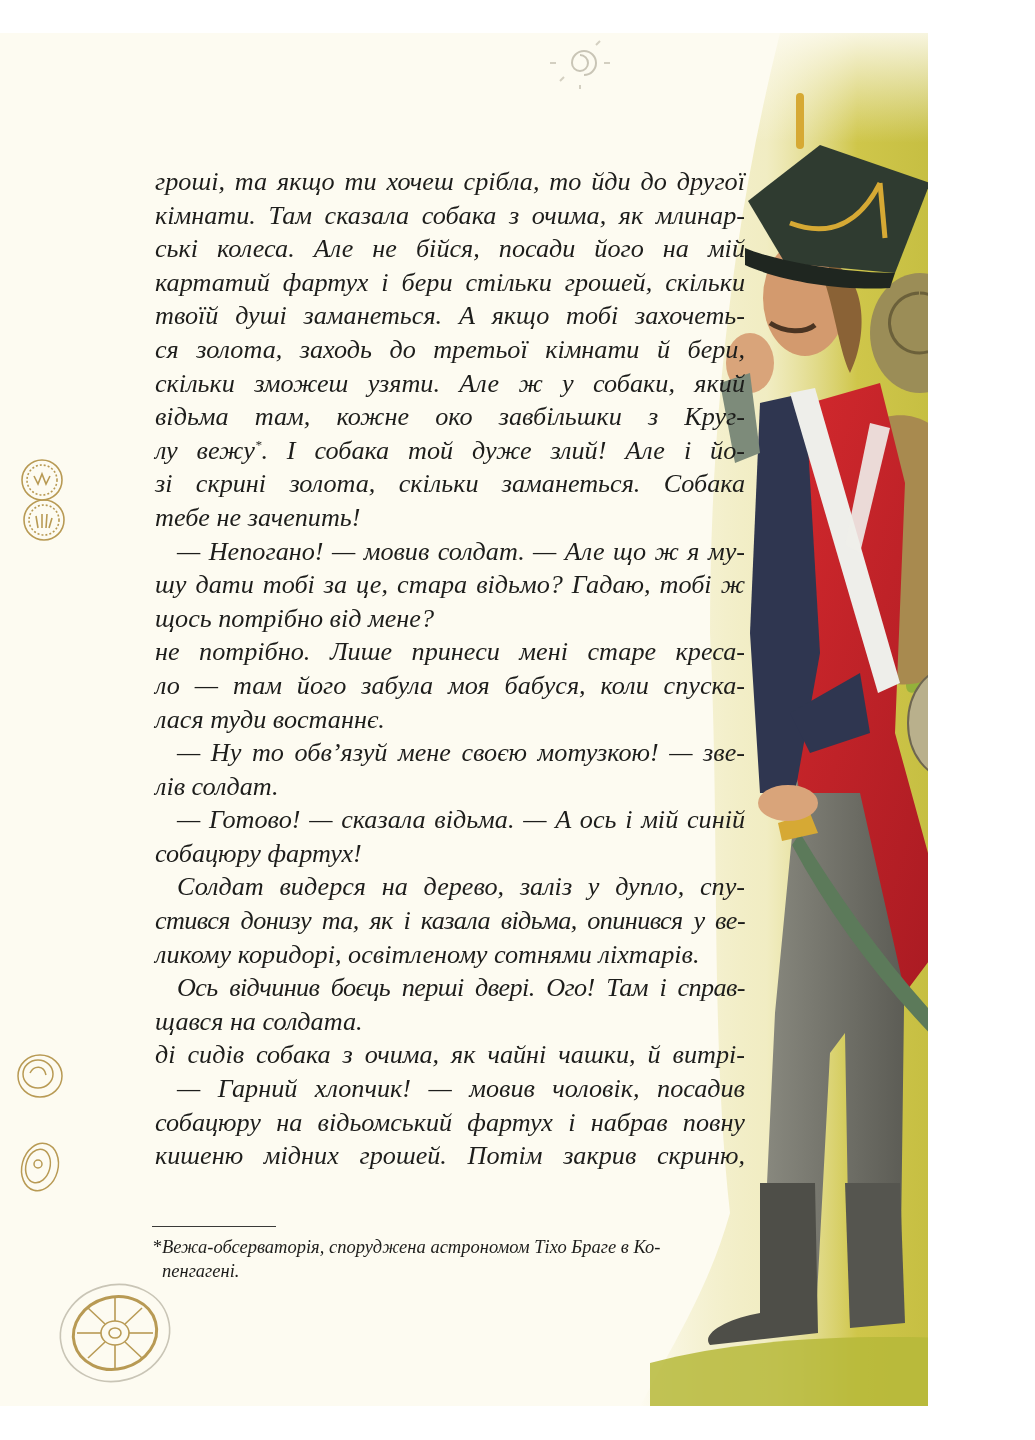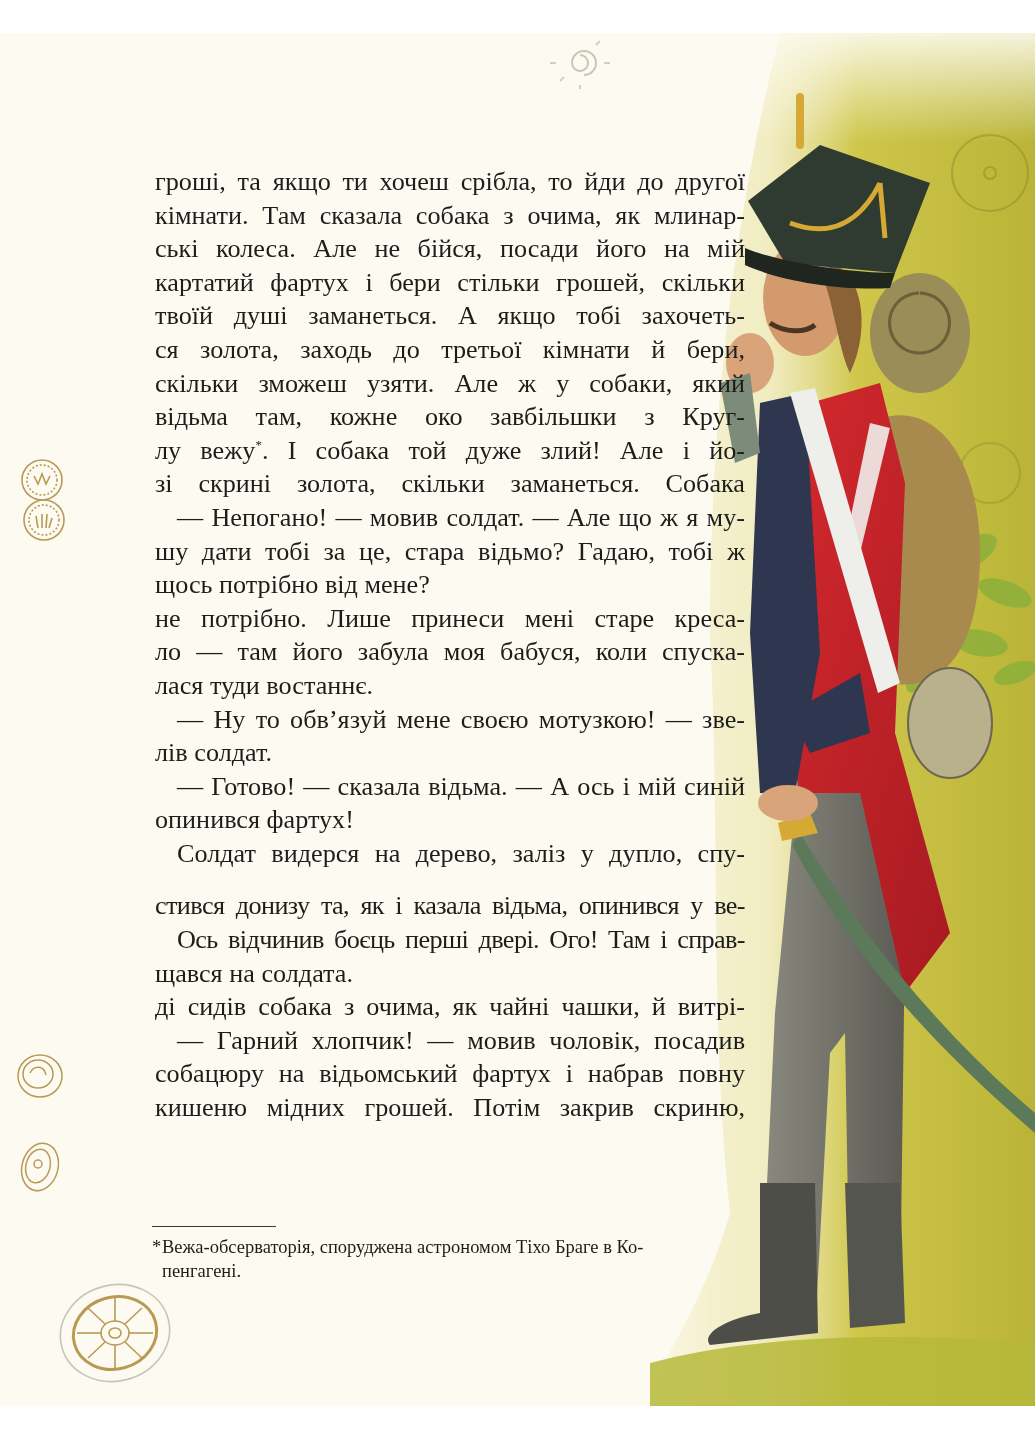--- a/index.html
+++ b/index.html
@@ -1,22 +1,22 @@
 <!DOCTYPE html>
 <html><head>
 <meta charset="utf-8">
 <style>
   html, body { margin: 0; padding: 0; }
   body {
     width: 1035px; height: 1440px; background: #ffffff; position: relative; overflow: hidden;
     font-family: "Liberation Serif", "DejaVu Serif", serif;
   }
   .page {
-    position: absolute; left: 0; top: 33px; width: 1035px; height: 1373px;
-    background: #fdfbf1; overflow: hidden;
+    position: absolute; left: 0; top: 33px; width: 928px; height: 1373px;
+    background: #fdfbf1; overflow: hidden; font-style: italic;
   }
   
   .illustration { position: absolute; left: 560px; top: 0; width: 475px; height: 1373px; }
   .illustration svg { position: absolute; left: 0; top: 0; }
 
   .text-block {
     position: absolute; left: 155px; top: 132px; width: 590px;
     font-size: 26.2px; line-height: 33.6px; color: #1d1d1b;
   }
   .line { display: block; white-space: nowrap; text-align: justify; text-align-last: justify; height: 33.6px; }
@@ -185,32 +185,34 @@
     <span class="line">гроші, та якщо ти хочеш срібла, то йди до другої</span>
     <span class="line">кімнати. Там сказала собака з очима, як млинар-</span>
     <span class="line">ські колеса. Але не бійся, посади його на мій</span>
     <span class="line">картатий фартух і бери стільки грошей, скільки</span>
     <span class="line">твоїй душі заманеться. А якщо тобі захочеть-</span>
     <span class="line">ся золота, заходь до третьої кімнати й бери,</span>
     <span class="line">скільки зможеш узяти. Але ж у собаки, який</span>
     <span class="line">відьма там, кожне око завбільшки з Круг-</span>
     <span class="line"><span>лу вежу</span><sup>*</sup><span>. І собака той дуже злий! Але і йо-</span></span>
     <span class="line">зі скрині золота, скільки заманеться. Собака</span>
+    <span class="line last">тебе не зачепить!</span>
     <span class="line indent">— Непогано! — мовив солдат. — Але що ж я му-</span>
     <span class="line">шу дати тобі за це, стара відьмо? Гадаю, тобі ж</span>
     <span class="line last">щось потрібно від мене?</span>
     <span class="line">не потрібно. Лише принеси мені старе креса-</span>
     <span class="line">ло — там його забула моя бабуся, коли спуска-</span>
     <span class="line last">лася туди востаннє.</span>
     <span class="line indent">— Ну то обв’язуй мене своєю мотузкою! — зве-</span>
     <span class="line last">лів солдат.</span>
     <span class="line indent">— Готово! — сказала відьма. — А ось і мій синій</span>
-    <span class="line last">опинився фартух!</span>
+    <span class="line last">собацюру фартух!</span>
     <span class="line indent">Солдат видерся на дерево, заліз у дупло, спу-</span>
-    <span class="line" style="letter-spacing:-0.6px;margin-top:19px;">стився донизу та, як і казала відьма, опинився у ве-</span>
+    <span class="line" style="letter-spacing:-0.6px;">стився донизу та, як і казала відьма, опинився у ве-</span>
+    <span class="line last">ликому коридорі, освітленому сотнями ліхтарів.</span>
     <span class="line indent" style="letter-spacing:-0.6px;">Ось відчинив боєць перші двері. Ого! Там і справ-</span>
     <span class="line last">щався на солдата.</span>
     <span class="line">ді сидів собака з очима, як чайні чашки, й витрі-</span>
     <span class="line indent">— Гарний хлопчик! — мовив чоловік, посадив</span>
     <span class="line">собацюру на відьомський фартух і набрав повну</span>
     <span class="line">кишеню мідних грошей. Потім закрив скриню,</span>
   </div>
 
   <div class="footnote-rule"></div>
   <div class="footnote">

